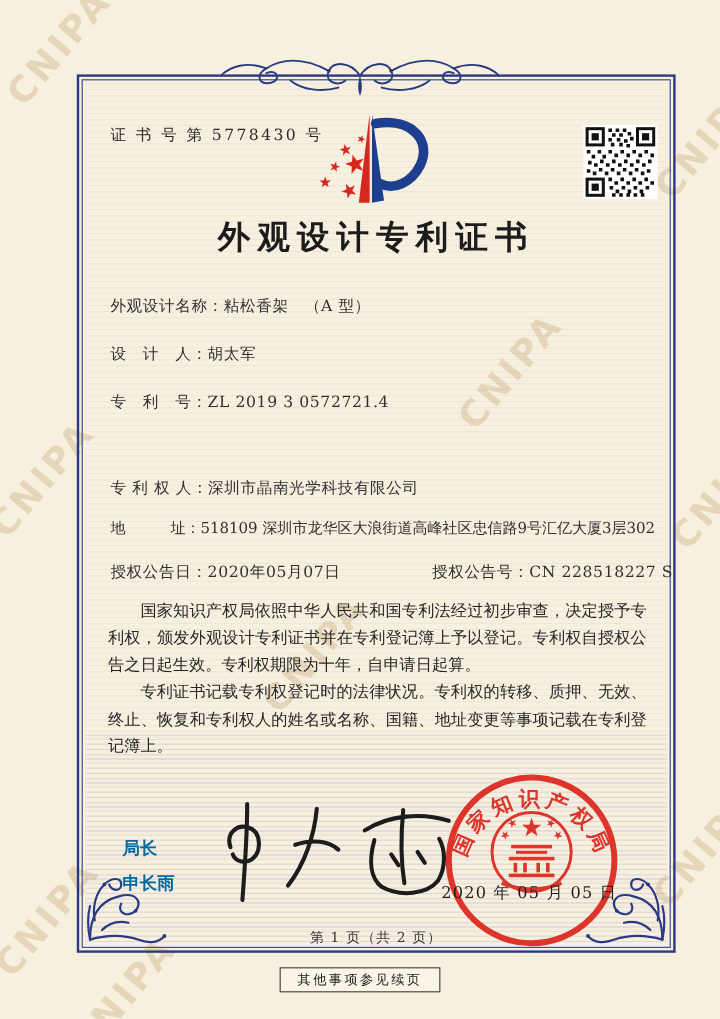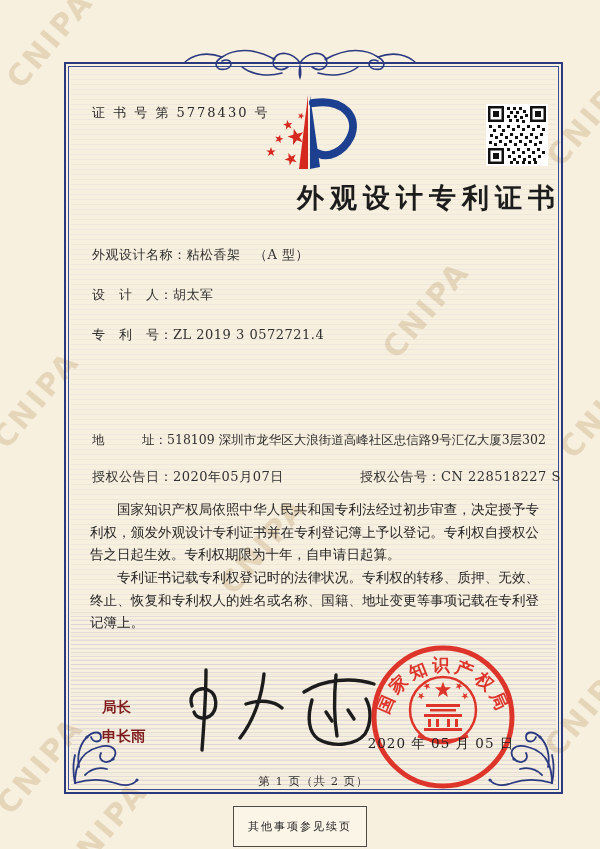--- a/index.html
+++ b/index.html
@@ -17,39 +17,39 @@
     position:absolute;left:50px;top:62px;width:495px;height:728px;
     border:2.5px solid #2b3a80;
     margin-left:14px;
   }
   .frame-inner{position:absolute;inset:2px;border:1px solid #3c4c96}
   .lines{position:absolute;inset:5px;background:repeating-linear-gradient(180deg,rgba(140,140,195,.09) 0 1px,transparent 1px 5px)}
   .lines-strong{position:absolute;left:5px;right:5px;bottom:5px;height:175px;background:repeating-linear-gradient(180deg,rgba(128,128,190,.17) 0 1px,transparent 1px 4px)}
   .cert-no{position:absolute;left:26px;top:40px;font-size:13px;letter-spacing:2px}
   .logo{position:absolute;left:192px;top:26px}
   .qr{position:absolute;left:420px;top:40px}
-  .title{position:absolute;left:0;top:116px;width:100%;text-align:right;font-size:27px;font-weight:700;letter-spacing:6px;color:#1c1c1c}
+  .title{position:absolute;left:0;top:116px;width:100%;text-align:center;font-size:27px;font-weight:700;letter-spacing:6px;color:#1c1c1c}
   .row{position:absolute;left:26px;font-size:13px;white-space:nowrap;color:#303030;letter-spacing:.5px}
   .row-design{top:182px}.row-designer{top:222px}.row-patentno{top:262px}
   .row-filing{top:300px}.row-patentee{top:334px}
   .row-address{top:368px;font-size:12.5px;letter-spacing:0}
   .row-grant{top:404px}
   .grant-no-group{position:absolute;left:268px;top:0;white-space:nowrap}
   .body-text{position:absolute;left:24px;right:22px;top:434px;font-size:13.5px;line-height:1.68;color:#262626;text-align:justify}
   .body-text p{margin:0;text-indent:2em}
-  .officer{position:absolute;left:36px;top:630px;font-family:Liberation Mono, monospace;font-size:14.5px;font-weight:600;color:#7f1d1d;line-height:2.0}
+  .officer{position:absolute;left:36px;top:630px;font-family:Liberation Serif, serif;font-size:14.5px;font-weight:600;color:#0369a1;line-height:2.0}
   .sig{position:absolute;left:110px;top:598px}
   .seal{position:absolute;left:302px;top:578px;opacity:.95}
   .pageno{position:absolute;left:0;top:710px;width:100%;text-align:center;font-size:11.5px;letter-spacing:1px;color:#333}
   .corner{position:absolute;bottom:3px;left:3px}
   .corner.right{left:auto;right:3px;transform:scaleX(-1)}
   .flourish{position:absolute;left:182px;top:45px}
   .footer-note{
     position:absolute;left:50%;top:806px;transform:translateX(-50%);
-    border:1px solid #4a4a4a;background:#fbf5e8;padding:12px 14px;
+    border:1px solid #4a4a4a;background:#fbf5e8;padding:2px 14px;
     font-size:11px;letter-spacing:2px;color:#222;white-space:nowrap;
   }
 </style>
 </head>
 <body>
 
 <svg width="0" height="0" style="position:absolute">
   <defs>
     <polygon id="star-shape" points="0,-10 2.35,-3.24 9.51,-3.09 3.8,1.24 5.88,8.09 0,4 -5.88,8.09 -3.8,1.24 -9.51,-3.09 -2.35,-3.24"></polygon>
   </defs>
@@ -115,20 +115,23 @@
   <div class="title">外观设计专利证书</div>
 
   <div class="row row-designer">
     <span class="lbl">设　计　人：</span><span class="val">胡太军</span>
   </div>
   <div class="row row-design">
     <span class="lbl">外观设计名称：</span><span class="val">粘松香架　（A 型）</span>
   </div>
   <div class="row row-patentno">
     <span class="lbl">专　利　号：</span><span class="val">ZL 2019 3 0572721.4</span>
+  </div>
+  <div class="row row-patentee">
+    <span class="lbl">专 利 权 人：</span><span class="val">深圳市晶南光学科技有限公司</span>
   </div>
   <div class="row row-address">
     <span class="lbl">地　　　址：</span><span class="val">518109 深圳市龙华区大浪街道高峰社区忠信路9号汇亿大厦3层302</span>
   </div>
   <div class="row row-grant">
     <span class="lbl">授权公告日：</span><span class="val">2020年05月07日</span>
     <span class="grant-no-group">
       <span class="lbl">授权公告号：</span><span class="val">CN 228518227 S</span>
     </span>
   </div>

